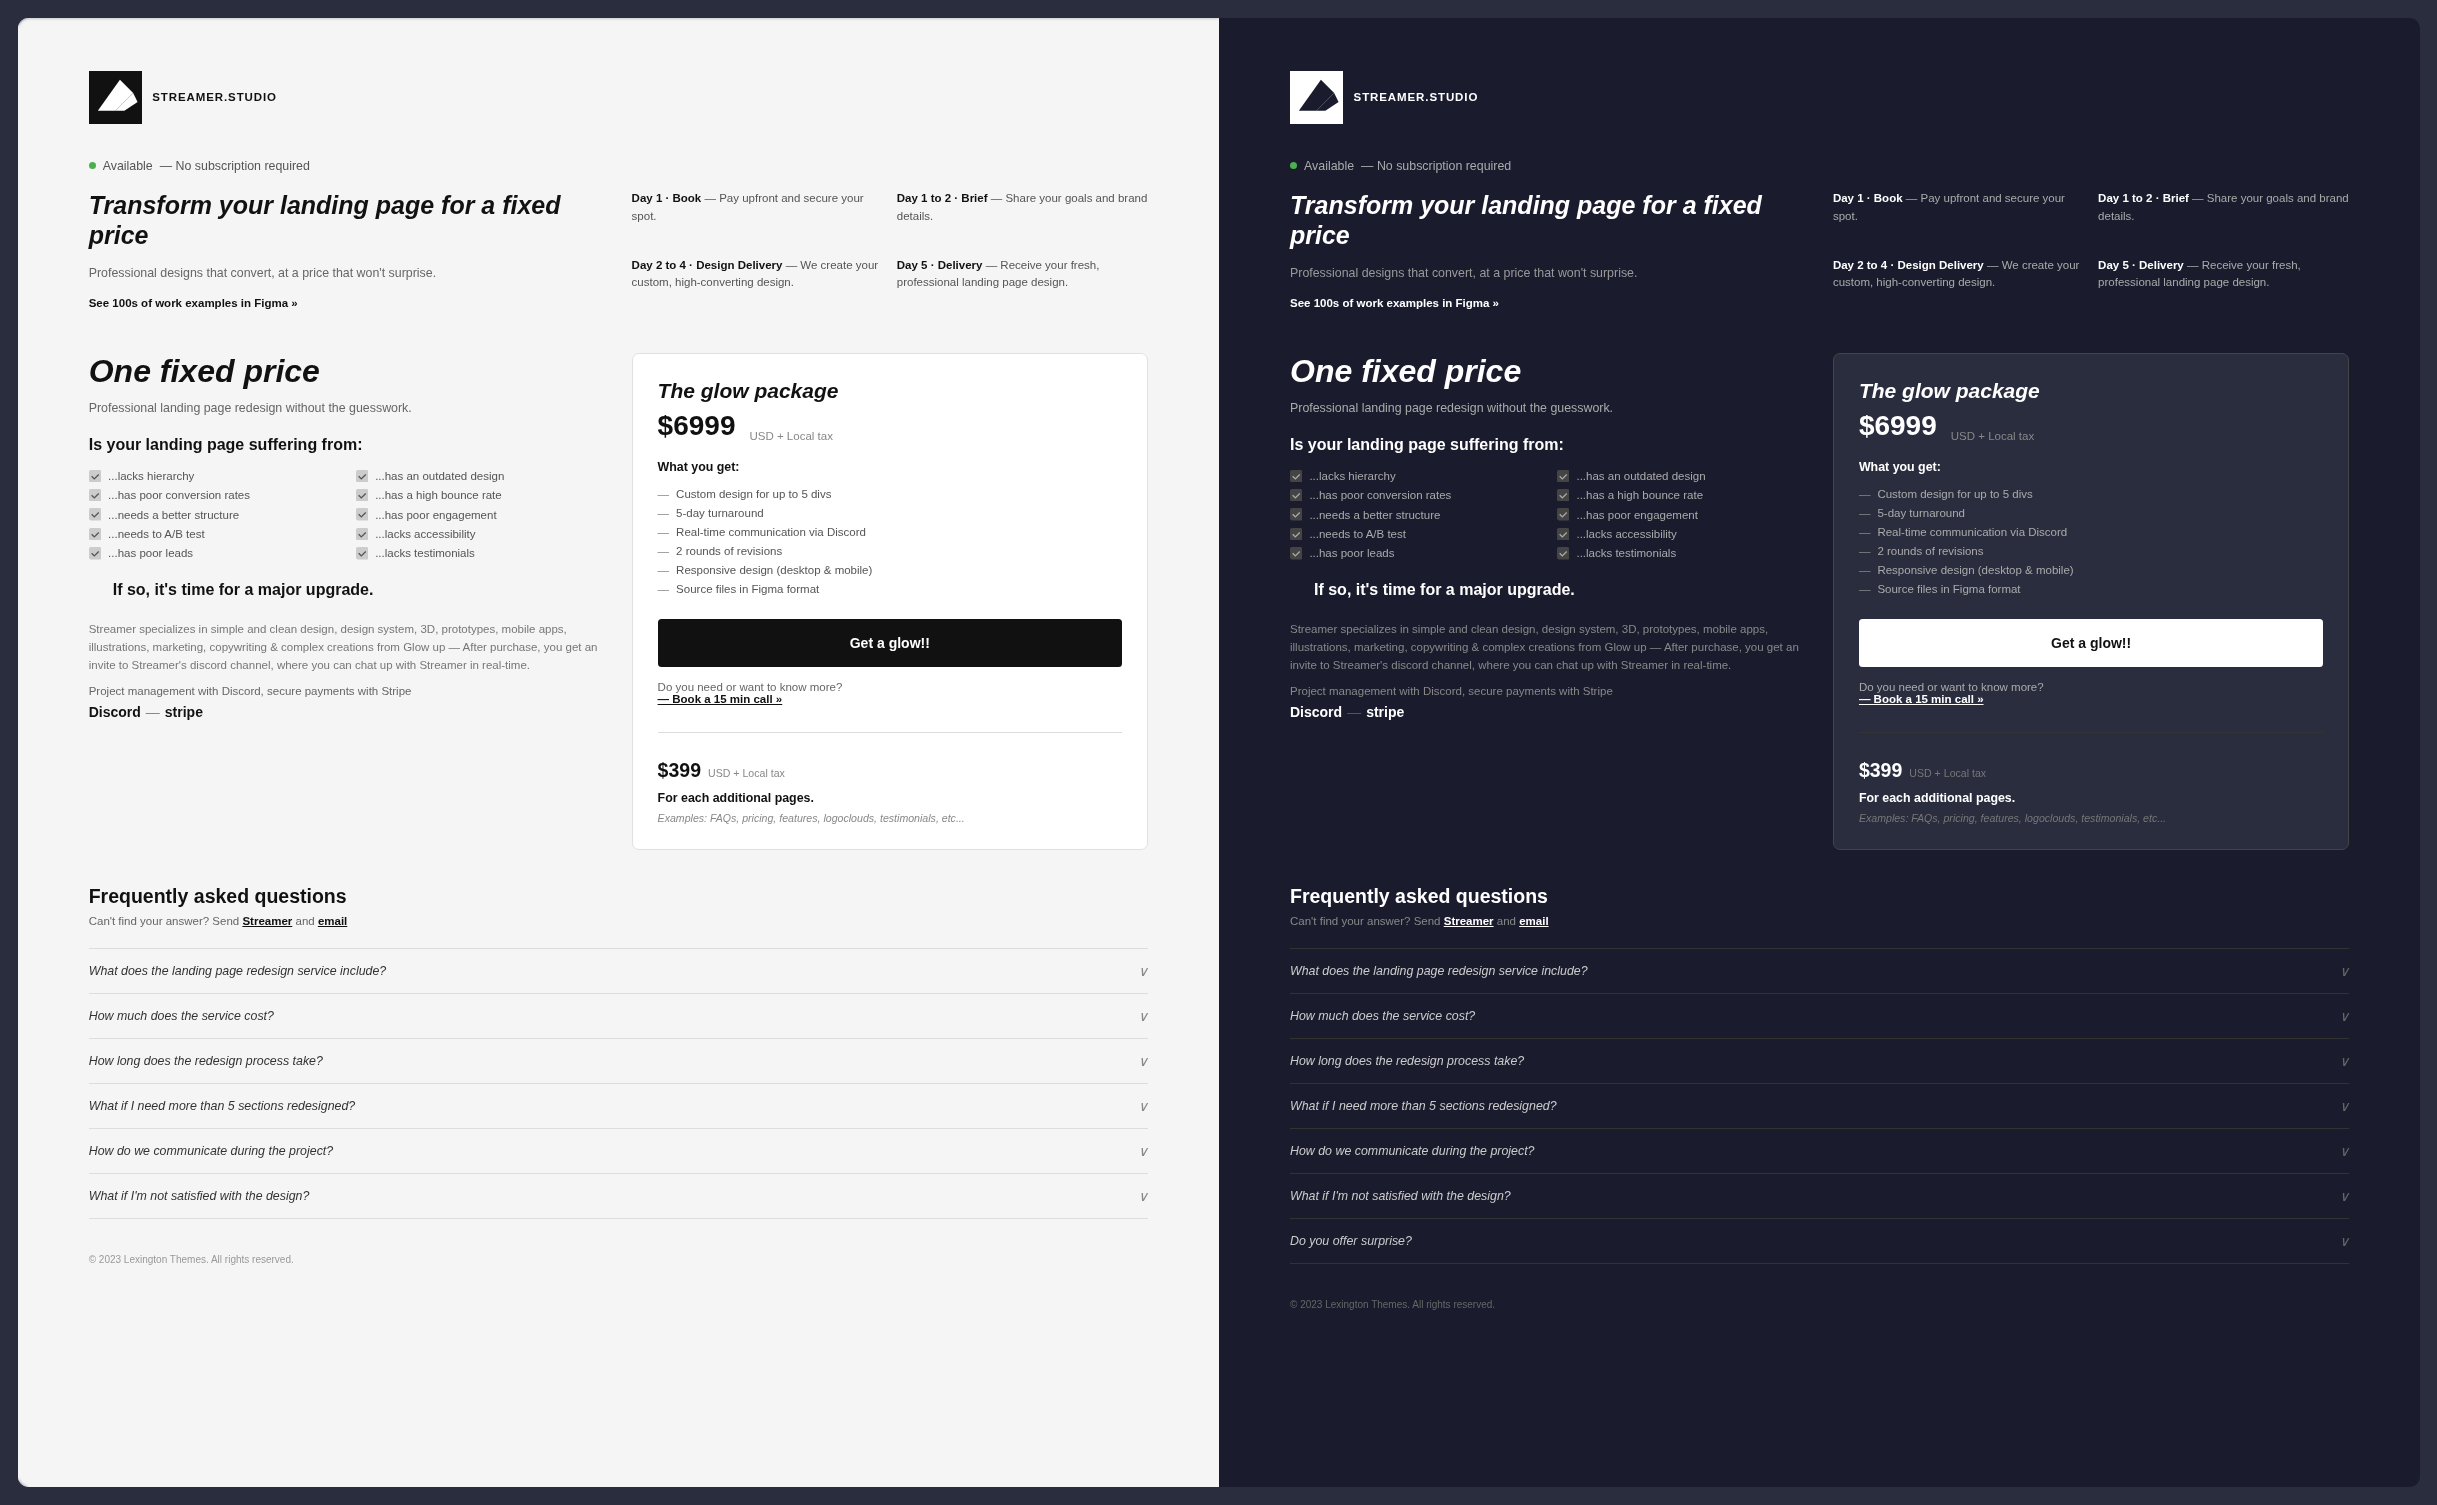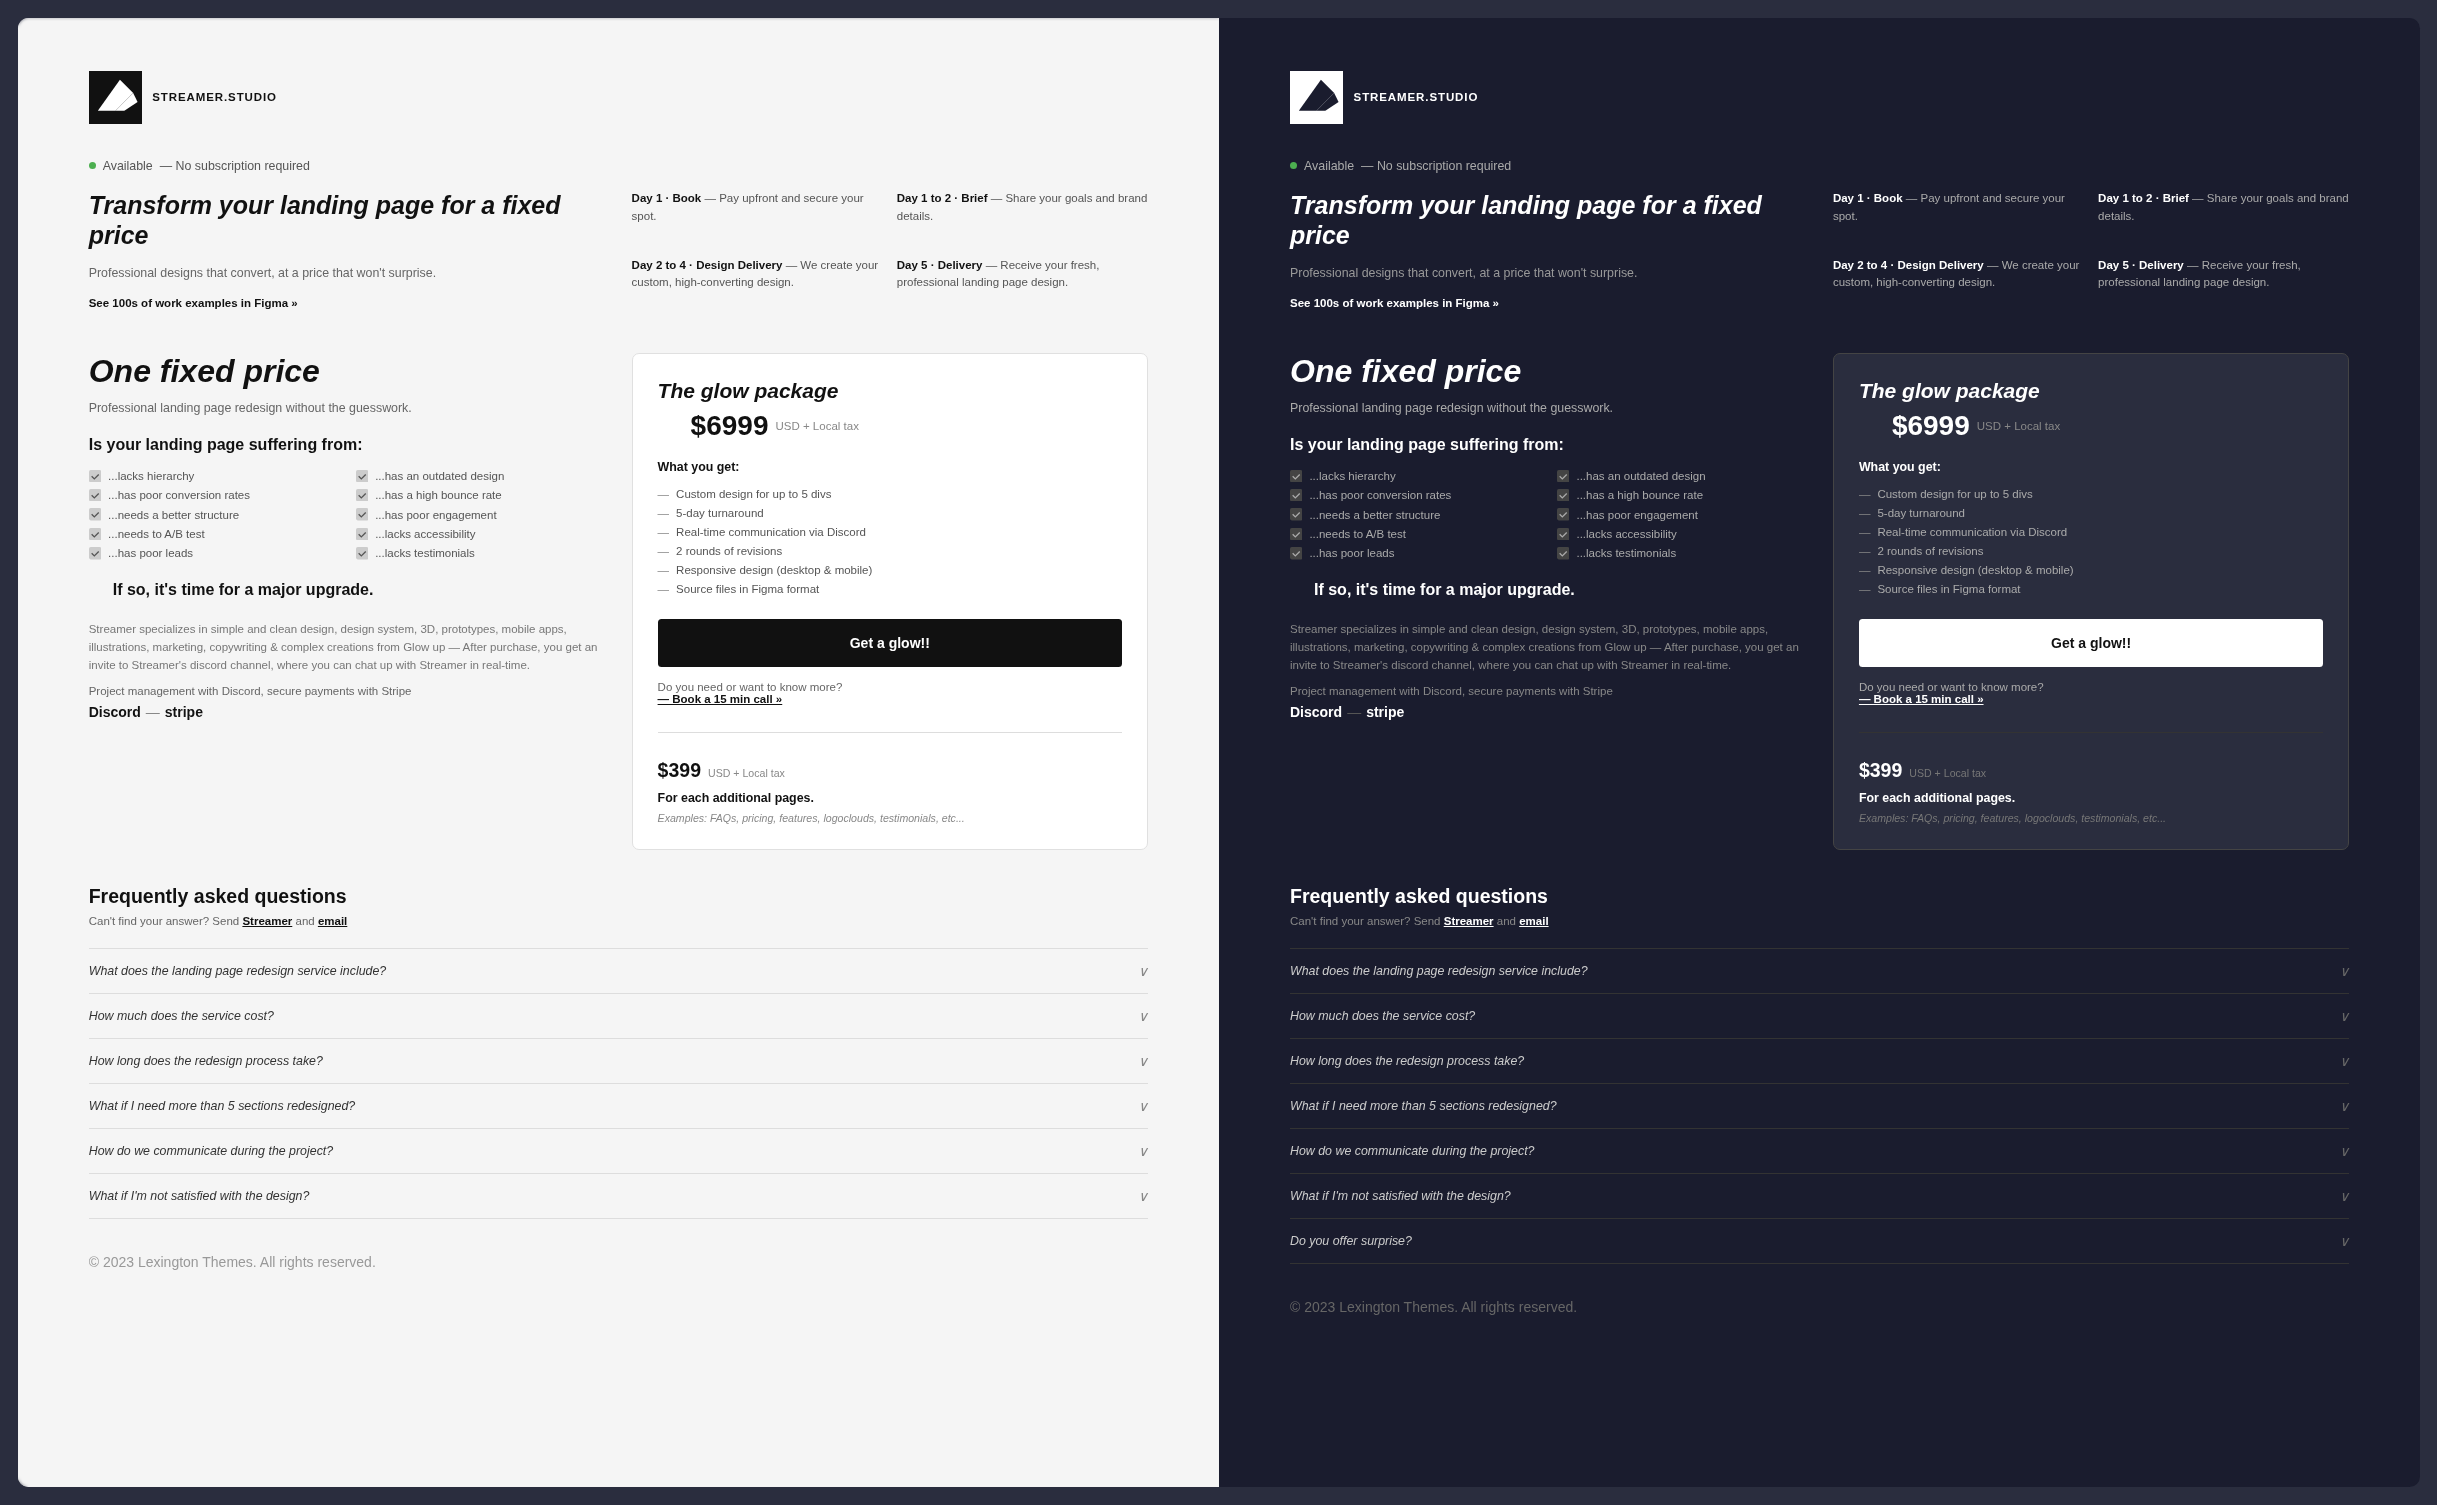--- a/index.html
+++ b/index.html
@@ -197,24 +197,23 @@
       font-size: 21px;
       font-style: italic;
       font-weight: 800;
       margin-bottom: 7px;
     }
     .panel-light .glow-title { color: #111; }
     .panel-dark .glow-title { color: #fff; }
 
     .price-row {
       display: flex;
-      align-items: center;
-      gap: 7px;
+      align-items: flex-end;
+      gap: 14px;
       margin-bottom: 17.7px;
-      margin-left: 33px;
     }
     .price-main {
       font-size: 28px;
       font-weight: 800;
     }
     .panel-light .price-main { color: #111; }
     .panel-dark .price-main { color: #fff; }
     .price-tax {
       font-size: 11.5px;
     }
@@ -381,21 +380,21 @@
     .faq-chevron {
       font-size: 14px;
       flex-shrink: 0;
     }
     .panel-light .faq-chevron { color: #888; }
     .panel-dark .faq-chevron { color: #666; }
 
     
     .footer {
       margin-top: 35px;
-      font-size: 14px;
+      font-size: 10px;
     }
     .panel-light .footer { color: #999; }
     .panel-dark .footer { color: #666; }
 
     
     .blur-overlay {
       position: absolute;
       top: 0;
       left: 0;
       right: 0;

